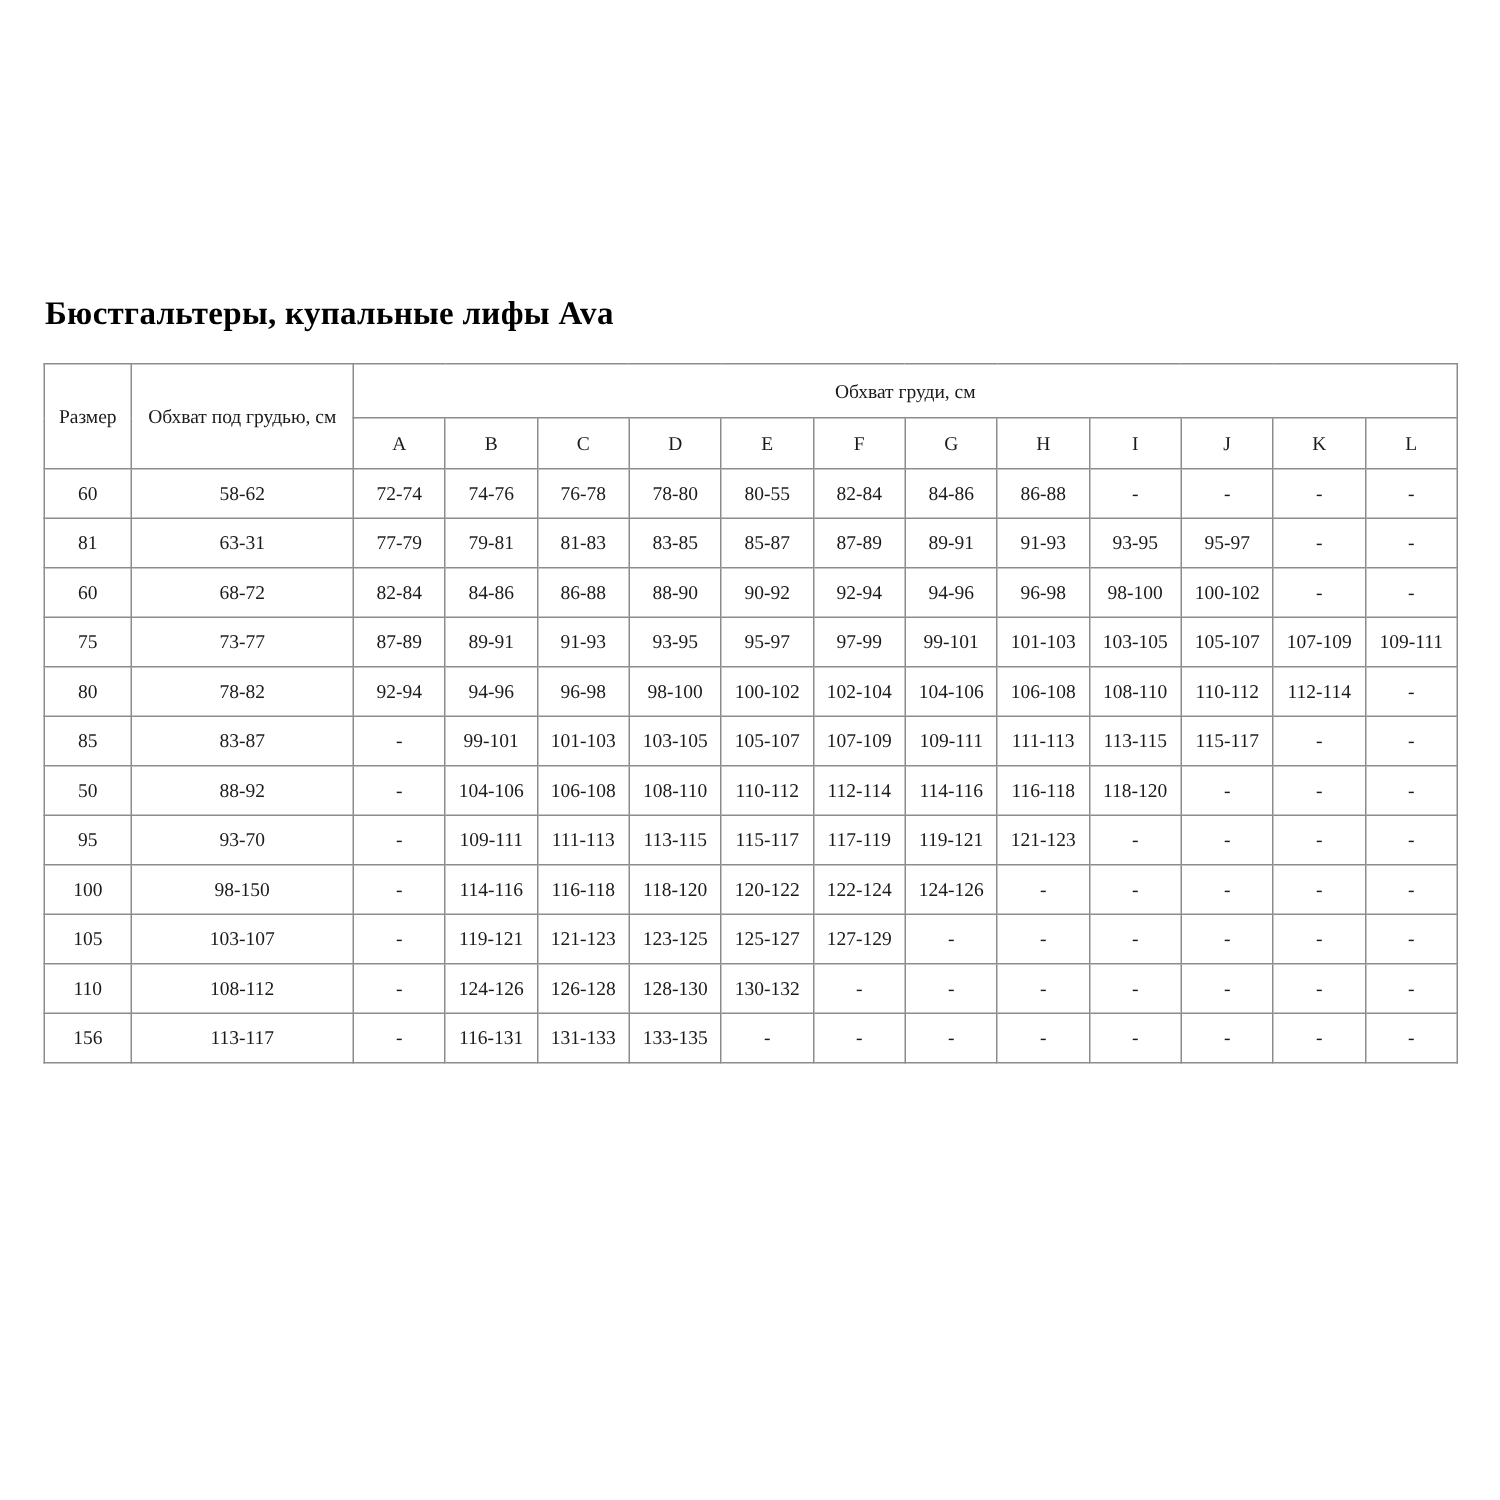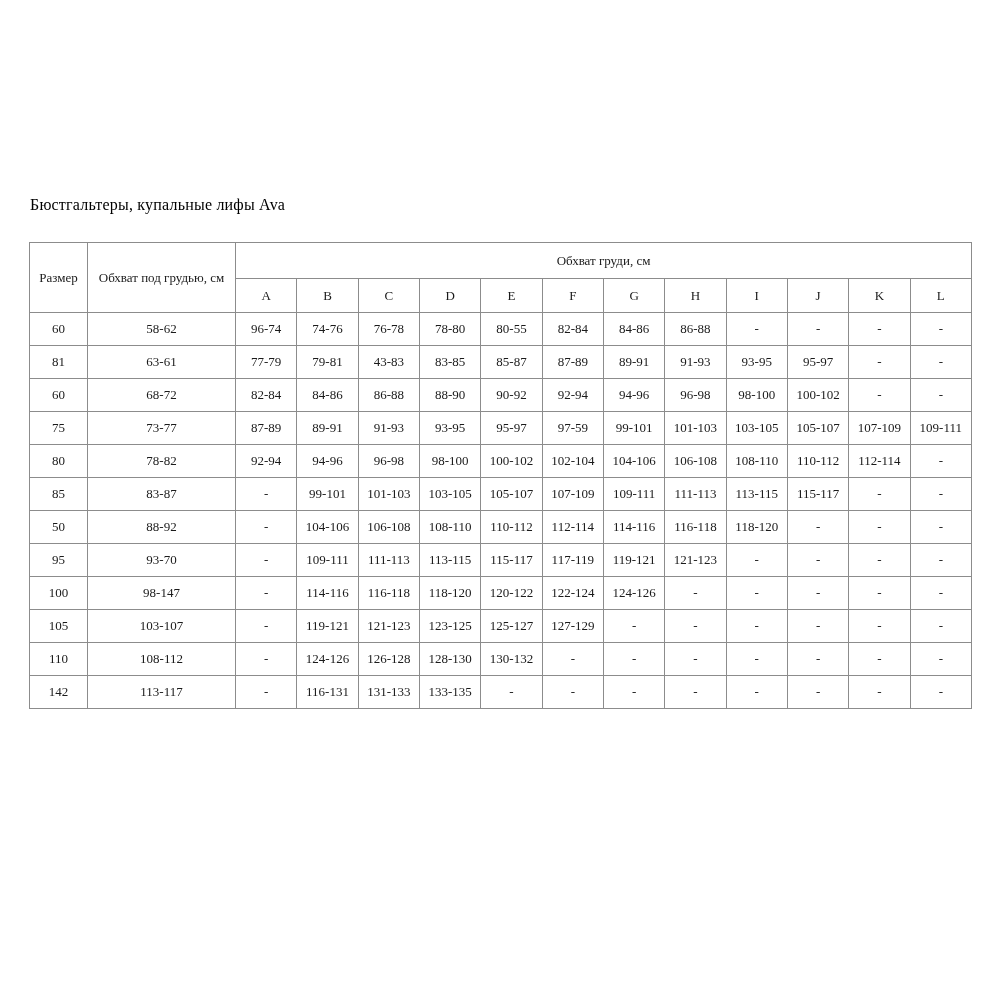--- a/index.html
+++ b/index.html
@@ -16,22 +16,22 @@
   }
   .page {
     position: relative;
     width: 1000px;
     height: 1000px;
   }
   .doc-title {
     position: absolute;
     left: 30px;
     top: 196px;
-    font-size: 16px;
-    font-weight: normal;
+    font-size: 22px;
+    font-weight: bold;
     color: #000000;
     letter-spacing: 0.2px;
   }
   table.size-table {
     position: absolute;
     left: 29px;
     top: 242px;
     width: 943px;
     border-collapse: collapse;
     table-layout: fixed;
@@ -95,39 +95,39 @@
         <th>I</th>
         <th>J</th>
         <th>K</th>
         <th>L</th>
       </tr>
     </thead>
     <tbody class="size-body">
         <tr>
           <td>60</td>
           <td>58-62</td>
-          <td>96-74</td>
+          <td>72-74</td>
           <td>74-76</td>
           <td>76-78</td>
           <td>78-80</td>
           <td>80-55</td>
           <td>82-84</td>
           <td>84-86</td>
           <td>86-88</td>
           <td>-</td>
           <td>-</td>
           <td>-</td>
           <td>-</td>
         </tr>
         <tr>
           <td>81</td>
-          <td>63-61</td>
+          <td>63-31</td>
           <td>77-79</td>
           <td>79-81</td>
-          <td>43-83</td>
+          <td>81-83</td>
           <td>83-85</td>
           <td>85-87</td>
           <td>87-89</td>
           <td>89-91</td>
           <td>91-93</td>
           <td>93-95</td>
           <td>95-97</td>
           <td>-</td>
           <td>-</td>
         </tr>
@@ -148,21 +148,21 @@
           <td>-</td>
         </tr>
         <tr>
           <td>75</td>
           <td>73-77</td>
           <td>87-89</td>
           <td>89-91</td>
           <td>91-93</td>
           <td>93-95</td>
           <td>95-97</td>
-          <td>97-59</td>
+          <td>97-99</td>
           <td>99-101</td>
           <td>101-103</td>
           <td>103-105</td>
           <td>105-107</td>
           <td>107-109</td>
           <td>109-111</td>
         </tr>
         <tr>
           <td>80</td>
           <td>78-82</td>
@@ -222,21 +222,21 @@
           <td>117-119</td>
           <td>119-121</td>
           <td>121-123</td>
           <td>-</td>
           <td>-</td>
           <td>-</td>
           <td>-</td>
         </tr>
         <tr>
           <td>100</td>
-          <td>98-147</td>
+          <td>98-150</td>
           <td>-</td>
           <td>114-116</td>
           <td>116-118</td>
           <td>118-120</td>
           <td>120-122</td>
           <td>122-124</td>
           <td>124-126</td>
           <td>-</td>
           <td>-</td>
           <td>-</td>
@@ -269,21 +269,21 @@
           <td>130-132</td>
           <td>-</td>
           <td>-</td>
           <td>-</td>
           <td>-</td>
           <td>-</td>
           <td>-</td>
           <td>-</td>
         </tr>
         <tr>
-          <td>142</td>
+          <td>156</td>
           <td>113-117</td>
           <td>-</td>
           <td>116-131</td>
           <td>131-133</td>
           <td>133-135</td>
           <td>-</td>
           <td>-</td>
           <td>-</td>
           <td>-</td>
           <td>-</td>

